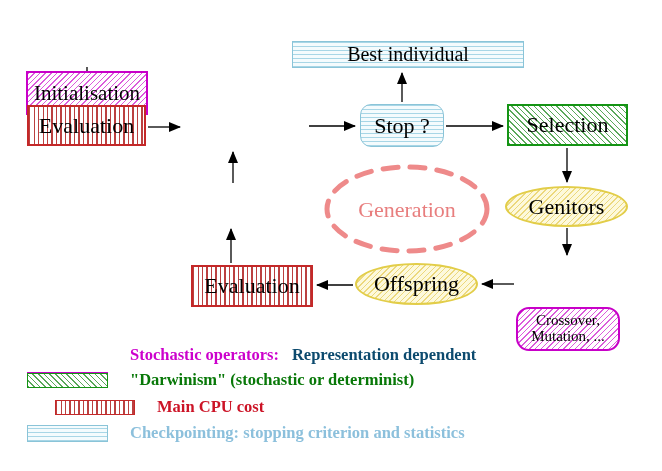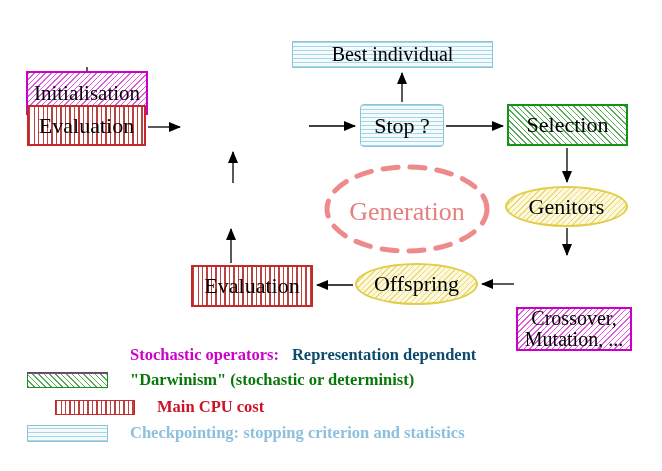--- a/index.html
+++ b/index.html
@@ -28,23 +28,23 @@
   }
   .stripe-cyan{
     background:repeating-linear-gradient(0deg,#a8d6e6 0,#a8d6e6 1px,#f4fbfd 1px,#f4fbfd 4px);
     border:1.5px solid #8ac4d8;
   }
   .hatch-yellow{
     background:repeating-linear-gradient(135deg,#ecd87c 0,#ecd87c 1px,#fdf9dc 1px,#fdf9dc 4px);
     border:2px solid #e2cd48;
   }
   .ellipse{border-radius:50%;}
-  .rounded{border-radius:4px;}
+  .rounded{border-radius:11px;}
   .generation-label{
-    position:absolute;color:#e87e7e;text-align:center;font-size:26px;
+    position:absolute;color:#e87e7e;text-align:center;font-size:22px;
   }
   
   .legend-row{position:absolute;left:27px;display:flex;align-items:center;height:20px;}
   .swatch{width:81px;height:15px;box-sizing:border-box;flex:none;}
   .swatch.hatch-magenta,.swatch.hatch-green{border-width:1.5px;}
   .swatch.stripe-red,.swatch.stripe-cyan{border-width:1.5px;}
   .legend-label{margin-left:22px;font-size:16.5px;font-weight:bold;white-space:nowrap;}
   .legend-label2{margin-left:13px;font-size:16.5px;font-weight:bold;white-space:nowrap;}
   .lg-magenta{color:#cc00cc;}
   .lg-gold{color:#0c4a6e;}
@@ -80,37 +80,37 @@
 
   <div class="node hatch-magenta" style="left:26px;top:23px;width:122px;height:44px;font-size:21px;">
     <span>Initialisation</span>
   </div>
 
   <div class="node stripe-red" style="left:27px;top:105px;width:119px;height:41px;font-size:22px;">
     <span>Evaluation</span>
   </div>
 
 
-  <div class="node stripe-cyan" style="left:292px;top:41px;width:201px;height:27px;font-size:20px;">
+  <div class="node stripe-cyan" style="left:292px;top:41px;width:232px;height:27px;font-size:20px;">
     <span>Best individual</span>
   </div>
 
   <div class="node stripe-cyan rounded" style="left:360px;top:104px;width:84px;height:43px;font-size:22px;">
     <span>Stop ?</span>
   </div>
 
   <div class="node hatch-green" style="left:507px;top:104px;width:121px;height:42px;font-size:22px;">
     <span>Selection</span>
   </div>
 
   <div class="node ellipse hatch-yellow" style="left:505px;top:186px;width:123px;height:41px;font-size:22px;">
     <span>Genitors</span>
   </div>
 
-  <div class="node hatch-magenta two-line" style="left:516px;top:259px;width:116px;height:44px;font-size:20px;">
+  <div class="node hatch-magenta two-line" style="left:516px;top:259px;width:104px;height:44px;font-size:15px;border-radius:13px;">
     <span>Crossover,</span>
     <span>Mutation, ...</span>
   </div>
 
   <div class="node ellipse hatch-yellow" style="left:355px;top:263px;width:123px;height:42px;font-size:22px;">
     <span>Offspring</span>
   </div>
 
   <div class="node stripe-red" style="left:191px;top:265px;width:122px;height:42px;font-size:22px;">
     <span>Evaluation</span>

